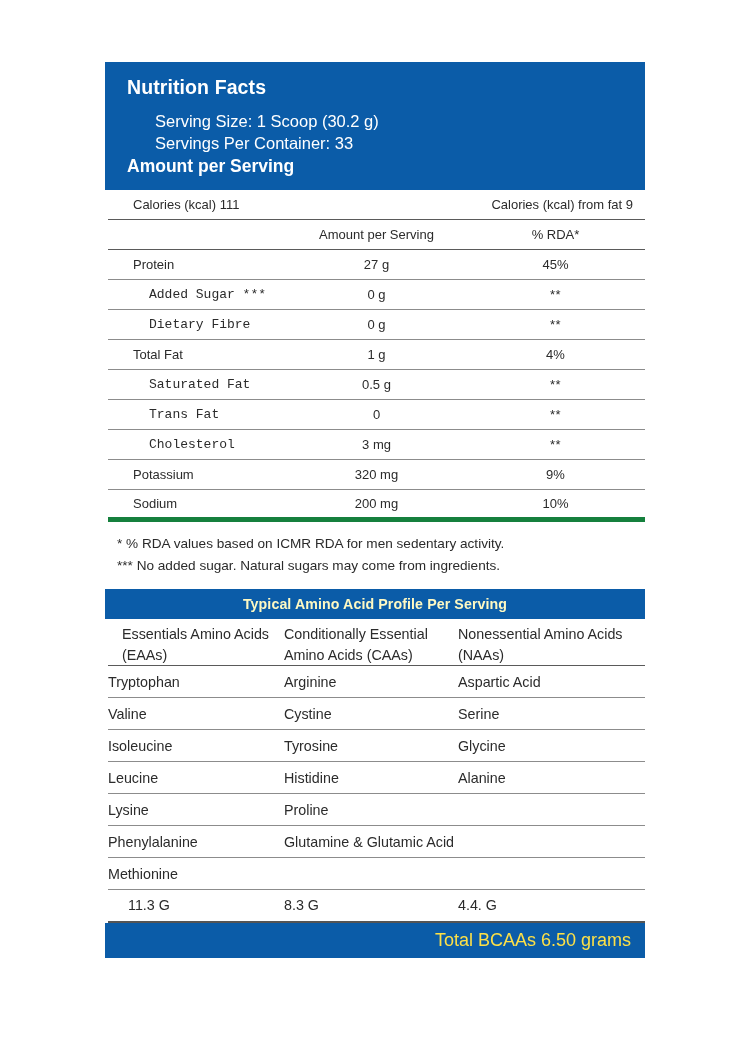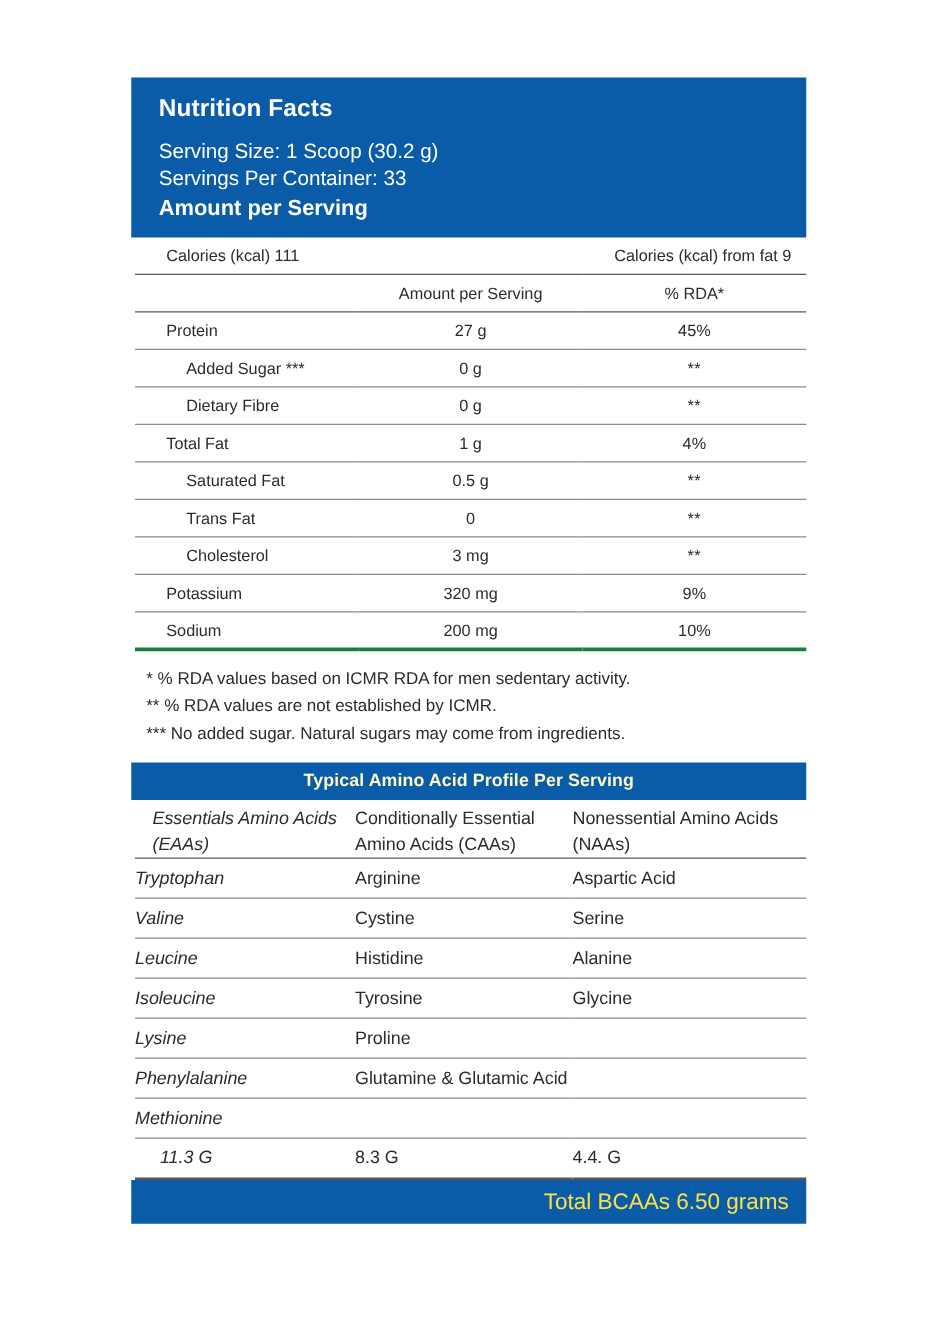--- a/index.html
+++ b/index.html
@@ -31,20 +31,21 @@
   .nf-title {
     font-size: 19.5px;
     font-weight: bold;
     letter-spacing: 0.1px;
     margin-bottom: 12px;
   }
   .nf-serving {
     font-size: 16.5px;
     line-height: 1.33;
     font-weight: normal;
+    margin-left: 28px;
   }
   .nf-amount {
     font-size: 17.5px;
     font-weight: bold;
     margin-top: 1px;
   }
 
   
   .nutri-table {
     width: 537px;
@@ -55,24 +56,24 @@
   }
   .nutri-table td {
     font-size: 13px;
     padding: 0;
     height: 30px;
     vertical-align: middle;
     border-bottom: 1px solid #8c8c8c;
   }
   .row-calories td { border-bottom: 1px solid #5a5a5a; }
   .row-colhead td { border-bottom: 1px solid #5a5a5a; }
-  .row-last td { border-bottom: 3px solid #15803d; }
+  .row-last td { border-bottom: 5px solid #15803d; }
 
   td.c-name   { width: 243px; padding-left: 25px; text-align: left; }
-  td.c-name.indent { padding-left: 41px; }
+  td.c-name.indent { padding-left: 41px; font-family: Liberation Mono, monospace; }
   td.c-amount { width: 185px; text-align: center; }
   td.c-rda    { width: 109px; text-align: center; }
 
   td.cal-left  { padding-left: 25px; text-align: left; }
   td.cal-right { padding-right: 12px; text-align: right; }
 
   .stars { font-size: 13px; letter-spacing: 0.5px; }
   .colhead { font-size: 14.3px; }
 
   
@@ -108,21 +109,21 @@
     vertical-align: middle;
     border-bottom: 1px solid #8c8c8c;
   }
   .aa-head td {
     height: 46px;
     vertical-align: top;
     padding-top: 5px;
     line-height: 1.42;
     border-bottom: 1px solid #5a5a5a;
   }
-  .aa-c1 { width: 176px; padding-left: 18px; font-style: italic; }
+  .aa-c1 { width: 176px; padding-left: 18px; }
   .aa-c2 { width: 174px; padding-left: 0px; }
   .aa-c3 { width: 187px; padding-left: 0px; }
   .aa-head .aa-c1 { padding-left: 14px; }
   .aa-totals td { height: 32px; }
   .aa-totals .aa-c1 { padding-left: 20px; }
   .aa-last td { border-bottom: 2px solid #555555; }
 
   .aa-footer {
     background: #0b5ca8;
     color: #fde047;
@@ -201,21 +202,20 @@
           <tr class="row-last">
             <td class="c-name">Sodium</td>
             <td class="c-amount">200 mg</td>
             <td class="c-rda">10%</td>
           </tr>
         </tbody>
     </table>
 
     <div class="footnotes" id="footnotes">
         <div>* % RDA values based on ICMR RDA for men sedentary activity.</div>
-        <div>** % RDA values are not established by ICMR.</div>
         <div>*** No added sugar. Natural sugars may come from ingredients.</div>
       </div>
 
     <div class="aa-wrap">
       <div class="aa-banner">Typical Amino Acid Profile Per Serving</div>
       <table class="aa-table">
         <tbody>
           <tr class="aa-head">
             <td class="aa-c1">Essentials Amino Acids (EAAs)</td>
             <td class="aa-c2">Conditionally Essential Amino Acids (CAAs)</td>
@@ -227,28 +227,28 @@
               <td class="aa-c1">Tryptophan</td>
               <td class="aa-c2">Arginine</td>
               <td class="aa-c3">Aspartic Acid</td>
             </tr>
             <tr>
               <td class="aa-c1">Valine</td>
               <td class="aa-c2">Cystine</td>
               <td class="aa-c3">Serine</td>
             </tr>
             <tr>
+              <td class="aa-c1">Isoleucine</td>
+              <td class="aa-c2">Tyrosine</td>
+              <td class="aa-c3">Glycine</td>
+            </tr>
+            <tr>
               <td class="aa-c1">Leucine</td>
               <td class="aa-c2">Histidine</td>
               <td class="aa-c3">Alanine</td>
-            </tr>
-            <tr>
-              <td class="aa-c1">Isoleucine</td>
-              <td class="aa-c2">Tyrosine</td>
-              <td class="aa-c3">Glycine</td>
             </tr>
             <tr>
               <td class="aa-c1">Lysine</td>
               <td class="aa-c2">Proline</td>
               <td class="aa-c3"></td>
             </tr>
             <tr>
               <td class="aa-c1">Phenylalanine</td>
               <td class="aa-c2" colspan="2">Glutamine &amp; Glutamic Acid</td>
             </tr>

